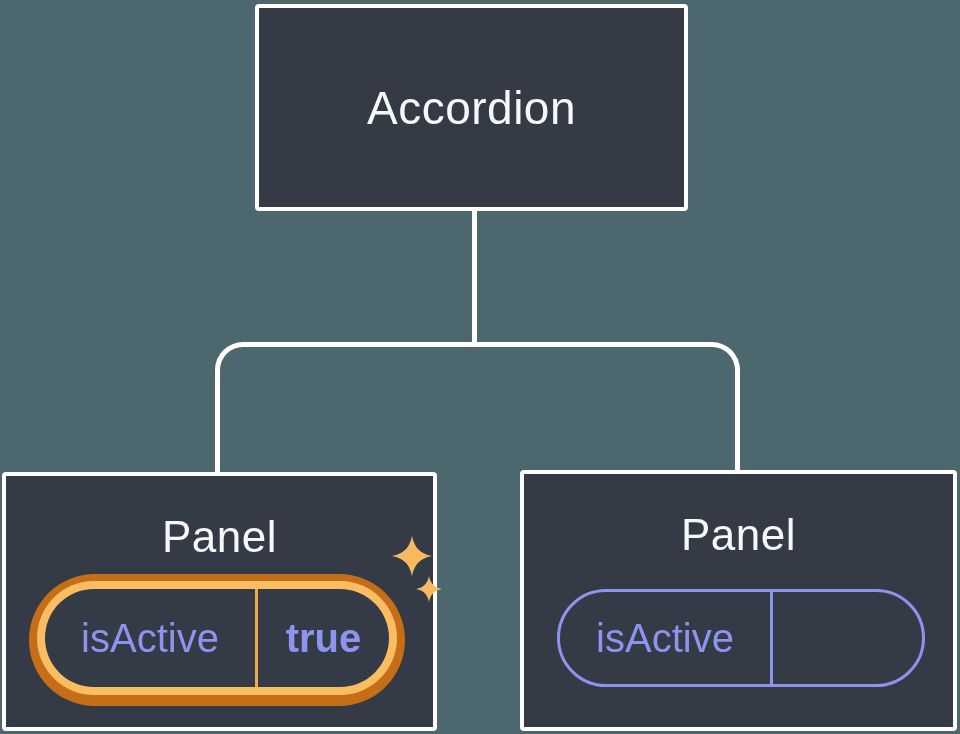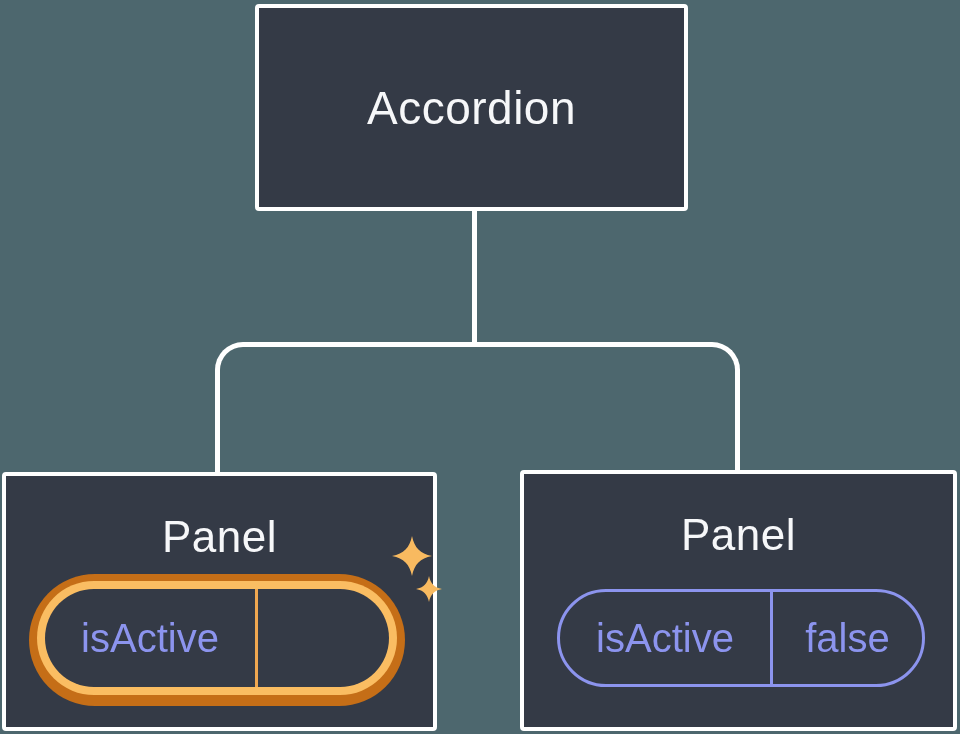--- a/index.html
+++ b/index.html
@@ -72,33 +72,33 @@
   <div class="branch"></div>
 
   <div class="node panel-left">
     <div class="panel-title">Panel</div>
 
     <div class="pill-glow">
       <div class="pill-ring">
         <div class="pill-core">
           <div class="pill-cell cell-name">isActive</div>
           <div class="divider-orange"></div>
+          <div class="pill-cell cell-value cell-value-bold">true</div>
         </div>
       </div>
     </div>
 
     <svg class="sparkles" viewBox="0 0 60 76" aria-hidden="true">
       <path style="fill:var(--c-sparkle,#F8BA60)" d="M26 4 C28.5 16 34 21.5 46 24 C34 26.5 28.5 32 26 44 C23.5 32 18 26.5 6 24 C18 21.5 23.5 16 26 4 Z"></path>
       <path style="fill:var(--c-sparkle,#F8BA60)" d="M43 44 C44.6 51.8 48.2 55.4 56 57 C48.2 58.6 44.6 62.2 43 70 C41.4 62.2 37.8 58.6 30 57 C37.8 55.4 41.4 51.8 43 44 Z"></path>
     </svg>
   </div>
 
   <div class="node panel-right">
     <div class="panel-title">Panel</div>
 
     <div class="pill-outline">
       <div class="pill-cell cell-name">isActive</div>
       <div class="divider-purple"></div>
-      <div class="pill-cell cell-value">false</div>
     </div>
   </div>
 
 </div>
 
 </body></html>

